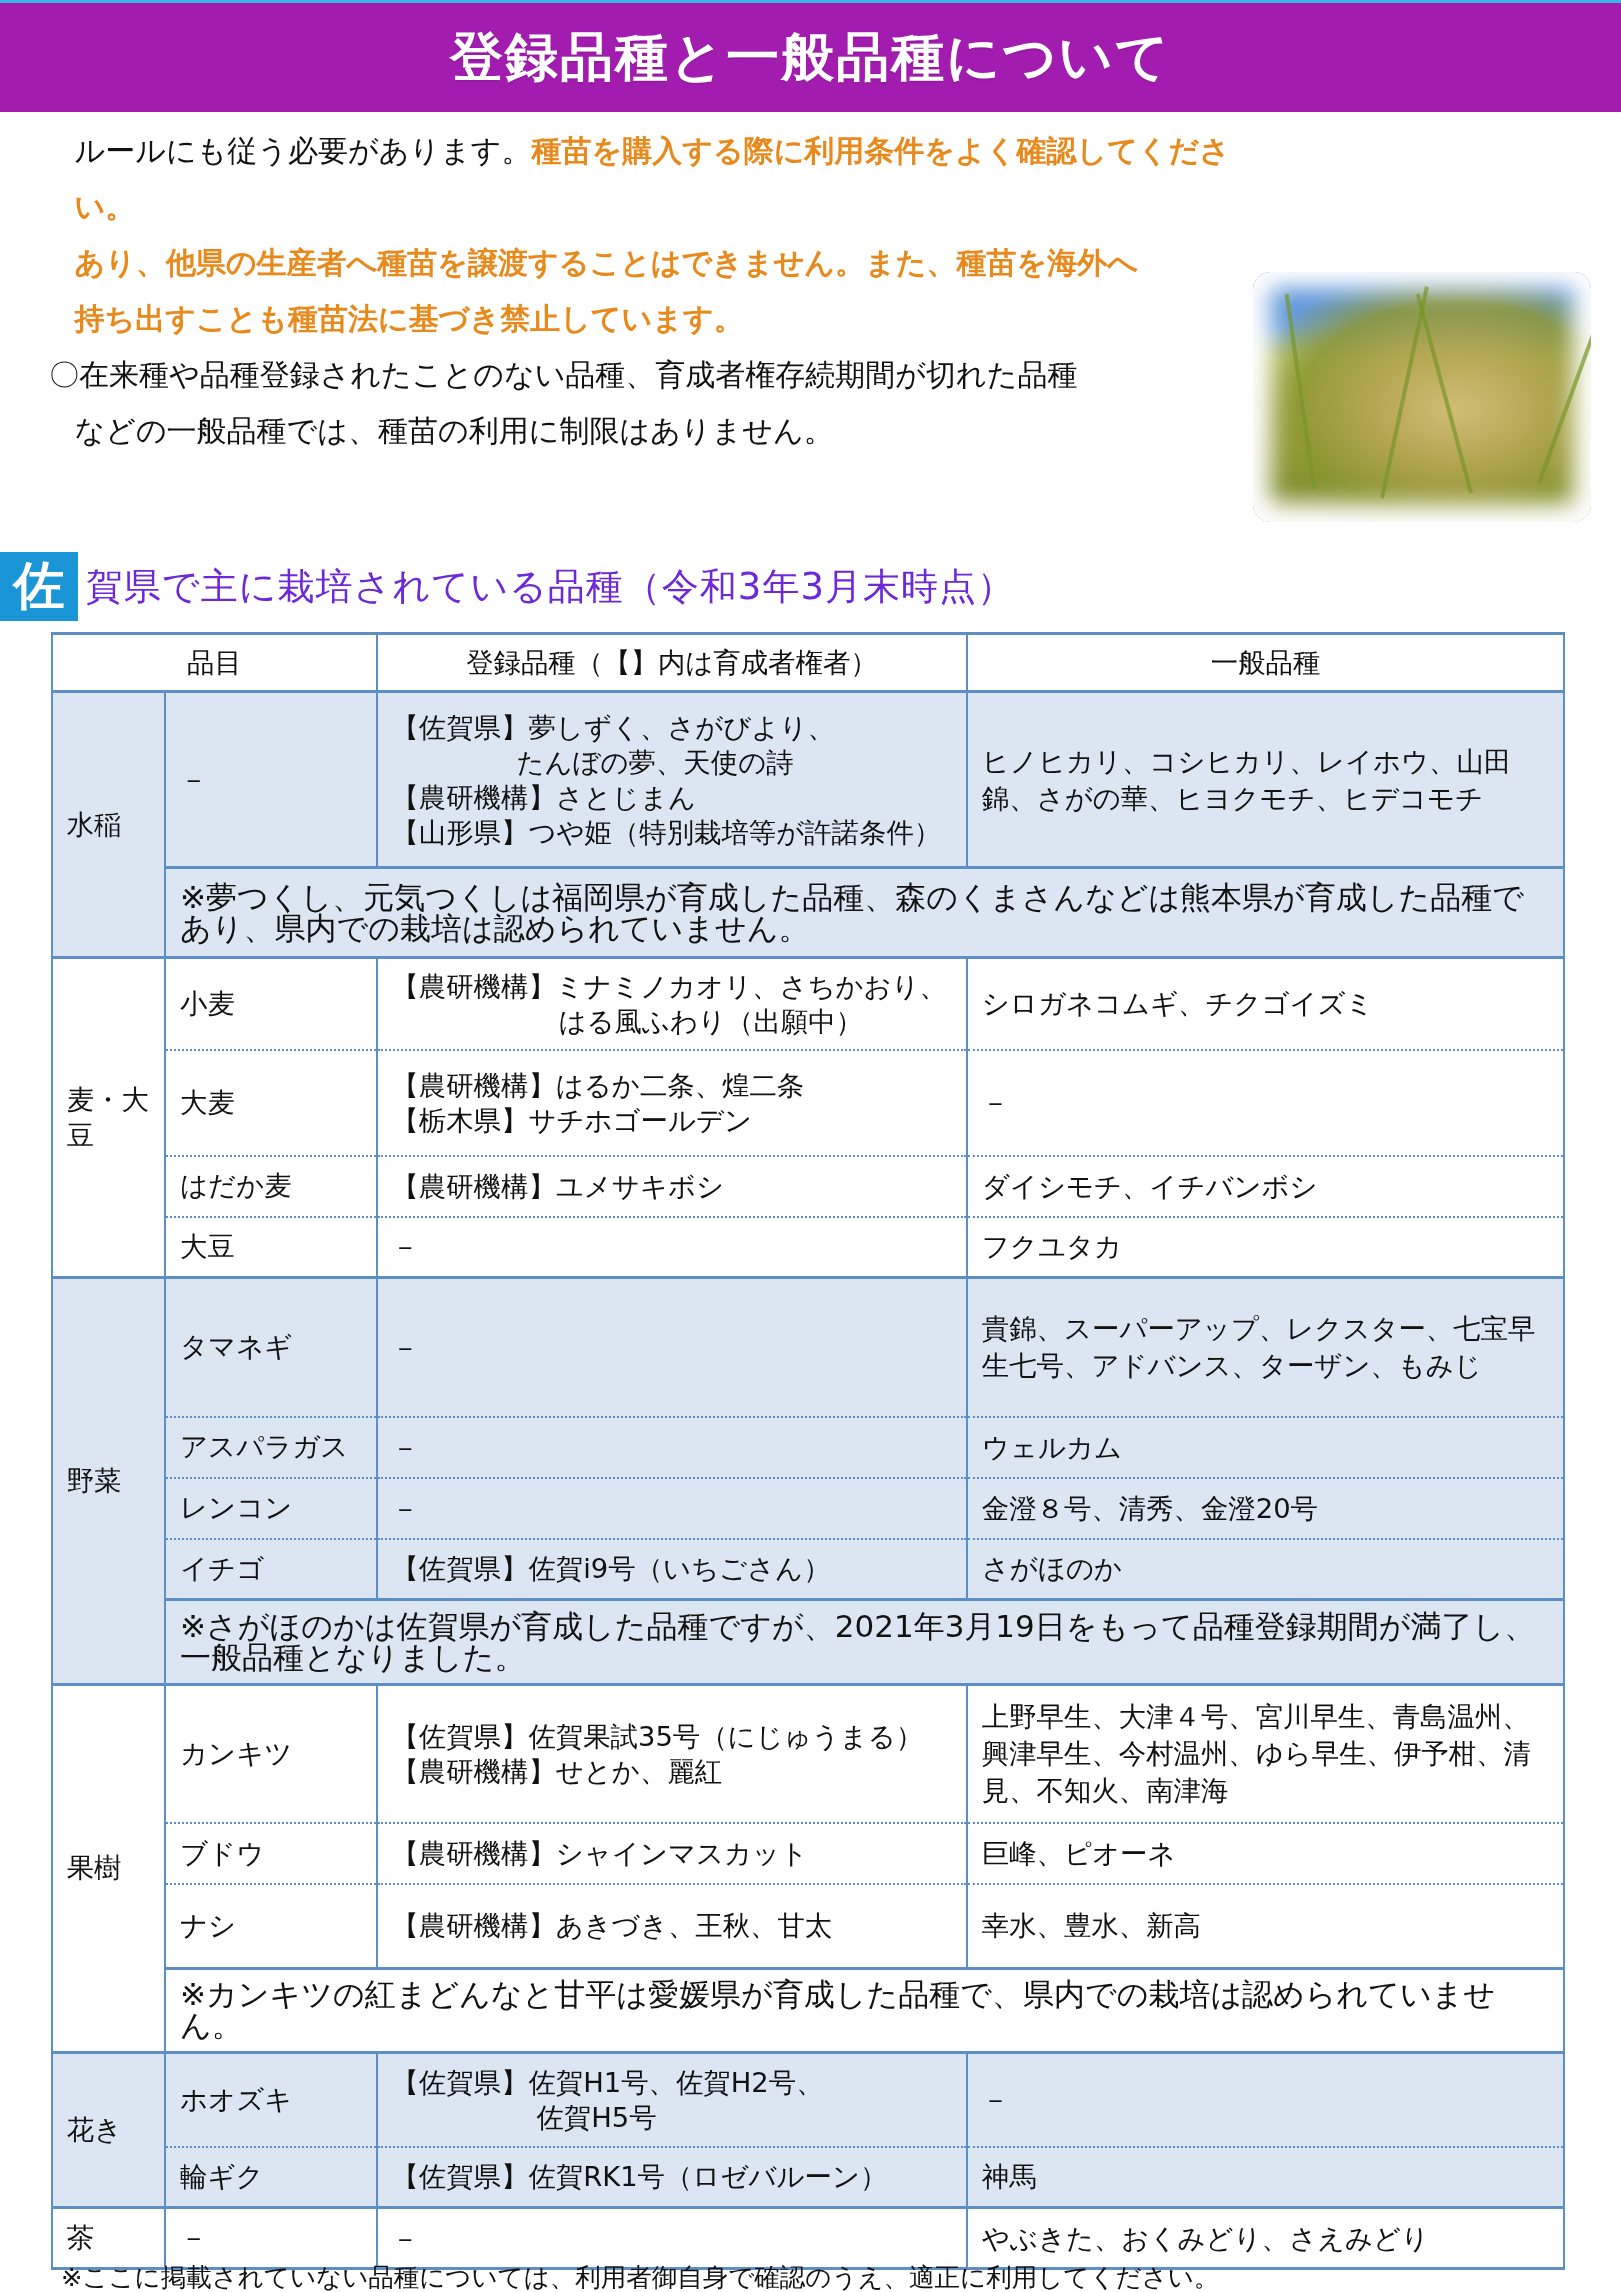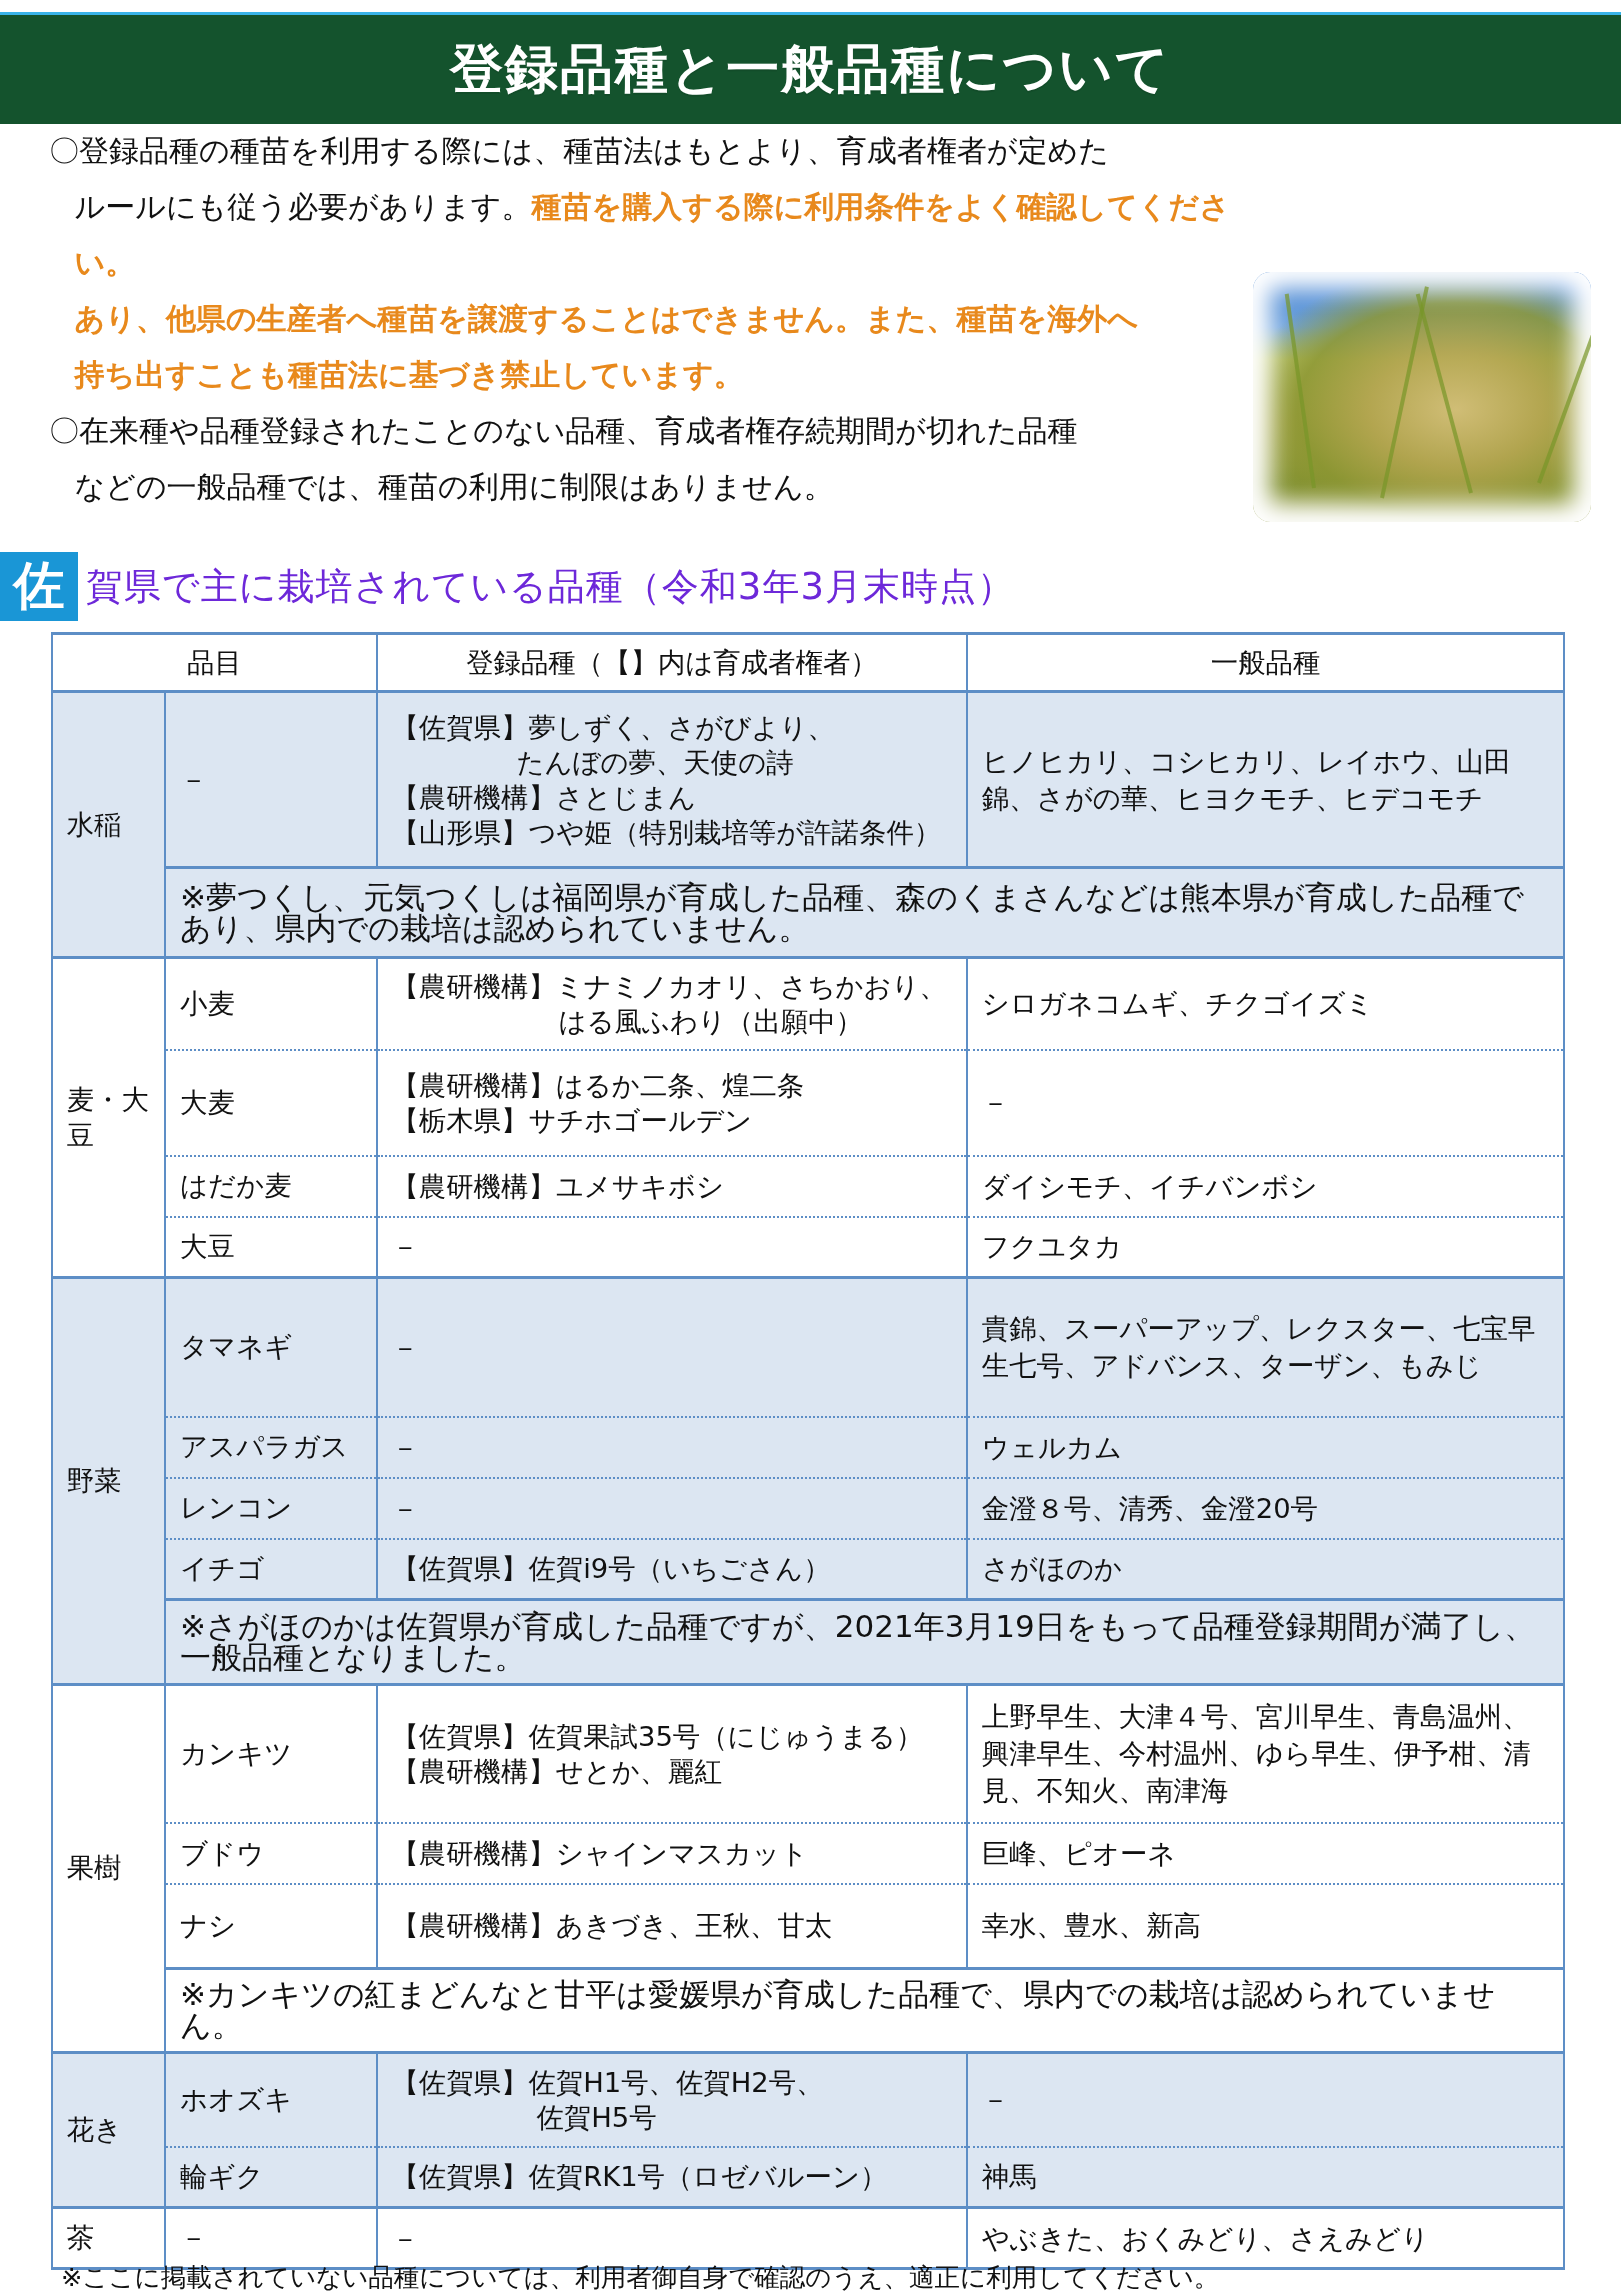--- a/index.html
+++ b/index.html
@@ -2,22 +2,22 @@
 <html><head>
 <meta charset="utf-8">
 <style>
   html, body { margin: 0; padding: 0; }
   body {
     width: 1621px; height: 2293px; background: #ffffff;
     font-family: "DejaVu Sans", "Liberation Sans", sans-serif;
     color: #111; position: relative; overflow: hidden;
   }
   .title-bar {
-    position: absolute; left: 0; top: 12px; width: 1621px; height: 112px;
-    background: #14532d; border-top: 3.9px solid #3ab3e8; box-sizing: border-box;
+    position: absolute; left: 0; top: 0; width: 1621px; height: 112px;
+    background: #a21caf; border-top: 3.9px solid #3ab3e8; box-sizing: border-box;
     display: flex; align-items: center; justify-content: center;
   }
   .title-bar h1 {
     margin: 0; color: #fff; font-size: 53px; font-weight: bold; letter-spacing: 2px;
     text-shadow: 0 2px 0 rgba(0,0,0,0.08);
   }
   .intro { position: absolute; left: 49px; top: 123px; width: 1206px; }
   .intro p { margin: 0; font-size: 30px; line-height: 56px; }
   .intro .indent { padding-left: 25.5px; }
   .orange { color: #e8891c; font-weight: bold; }
@@ -63,21 +63,20 @@
   .footnote { position: absolute; left: 61px; top: 2260px; font-size: 25.5px; }
 </style>
 </head>
 <body>
 
 <div class="title-bar">
   <h1>登録品種と一般品種について</h1>
 </div>
 
 <div class="intro">
-  <p>〇登録品種の種苗を利用する際には、種苗法はもとより、育成者権者が定めた</p>
   <p class="indent"><span>ルールにも従う必要があります。</span><span class="orange">種苗を購入する際に利用条件をよく確認してください。</span></p>
   <p class="indent orange">あり、他県の生産者へ種苗を譲渡することはできません。また、種苗を海外へ</p>
   <p class="indent orange">持ち出すことも種苗法に基づき禁止しています。</p>
   <p>〇在来種や品種登録されたことのない品種、育成者権存続期間が切れた品種</p>
   <p class="indent">などの一般品種では、種苗の利用に制限はありません。</p>
 </div>
 
 <div class="photo">
   <div class="stalk" style="left:59px;top:19.6px;height:196px;transform:rotate(-8deg)"></div>
   <div class="stalk" style="left:127px;top:9.8px;height:216px;transform:rotate(12deg)"></div>

